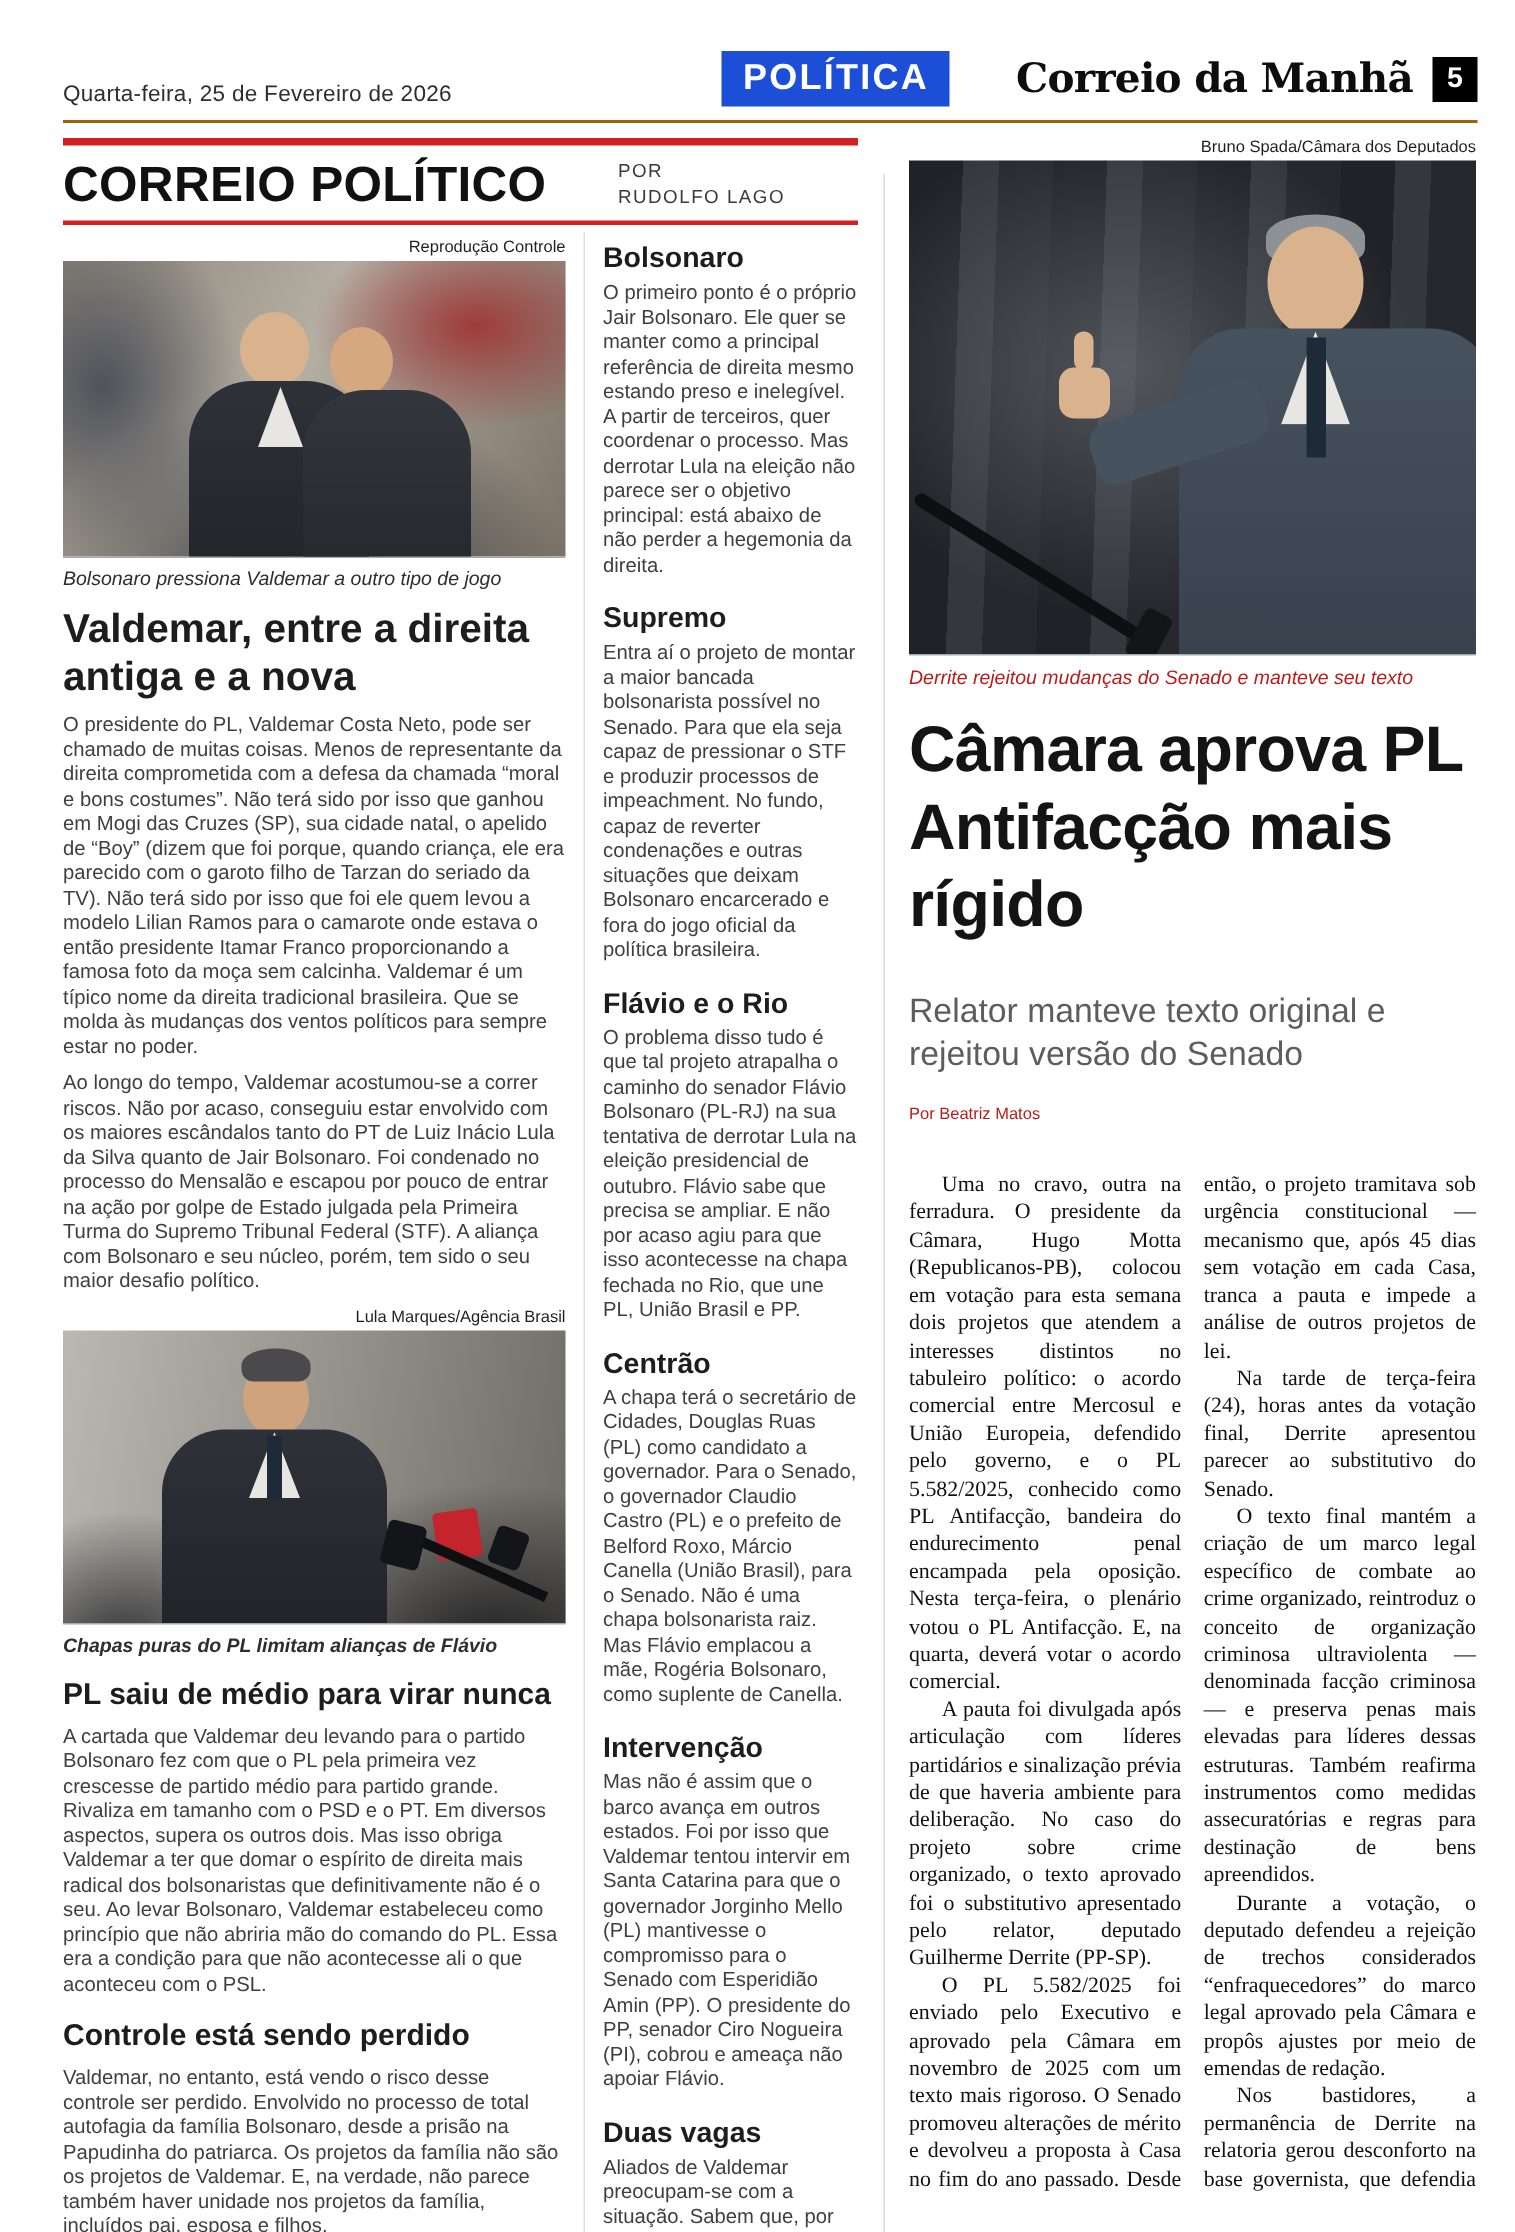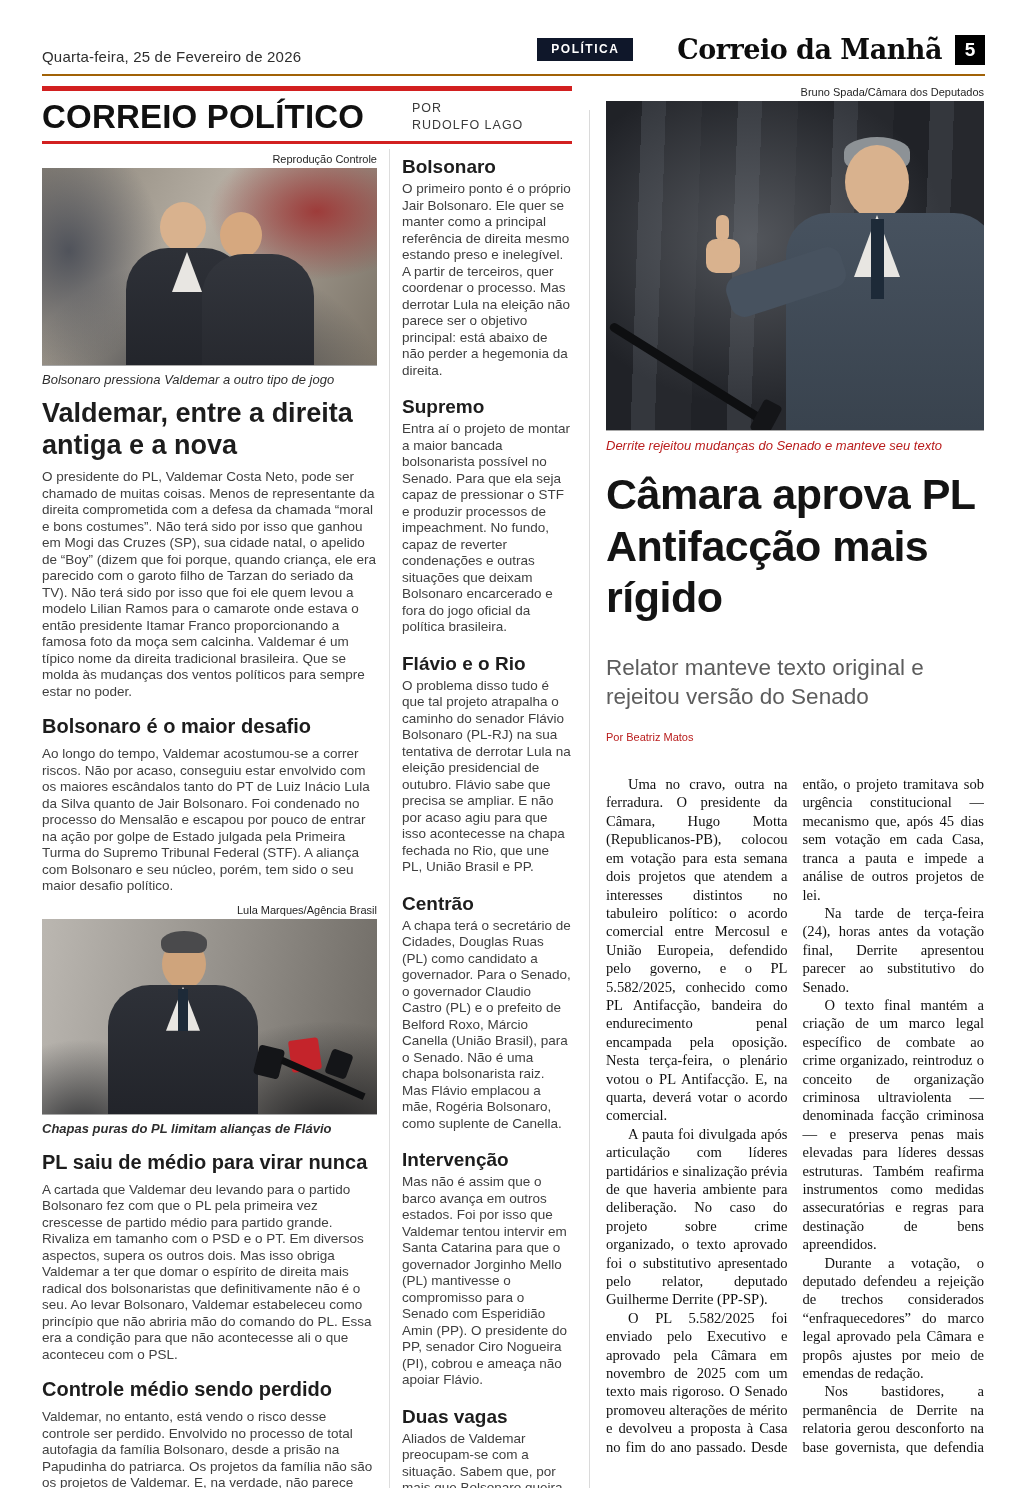--- a/index.html
+++ b/index.html
@@ -7,21 +7,21 @@
   .page{
     width:1010px; height:1488px; background:#ffffff; margin:0 auto;
     font-family:"Liberation Sans", sans-serif; color:#222;
     position:relative; overflow:hidden; padding:0 25px 0 42px;
   }
   
   .topbar{ display:flex; align-items:flex-end; justify-content:space-between;
     padding:34px 0 9px; border-bottom:2px solid #a16207; }
   .date{ font-size:15px; color:#2e2e2e; letter-spacing:.2px; }
   .topbar-right{ display:flex; align-items:center; }
-  .section-box{ background:#0f172a; color:#fff; font-weight:700; font-size:12px;
+  .section-box{ background:#1d4ed8; color:#fff; font-weight:700; font-size:24px;
     letter-spacing:1.5px; padding:4px 14px 5px; }
   .masthead{ font-family:"DejaVu Serif", serif; font-weight:700; font-size:27px;
     color:#0d0d0d; margin-left:44px; letter-spacing:-.5px; }
   .pagenum-box{ background:#000; color:#fff; font-weight:700; font-size:19px;
     width:30px; height:30px; display:flex; align-items:center; justify-content:center;
     margin-left:13px; }
   
   .main{ display:flex; margin-top:10px; }
   .cp{ width:530px; }
   .art{ width:378px; margin-left:34px; position:relative; }
@@ -126,41 +126,40 @@
             <div class="head-shape" style="width:42px;height:46px;left:178px;top:44px;background:#d6a87f;"></div>
             <div class="suit-shape suit-dark" style="width:120px;height:130px;left:84px;top:80px;"></div>
             <div class="suit-shape" style="width:112px;height:120px;left:160px;top:86px;background:linear-gradient(180deg,#33363d,#26282e);"></div>
             <div class="shirt-shape" style="width:30px;height:40px;left:130px;top:84px;"></div>
           </div>
           <div class="caption">Bolsonaro pressiona Valdemar a outro tipo de jogo</div>
 
           <h1 class="cp-headline">Valdemar, entre a direita antiga e a nova</h1>
           <p class="body-sans">O presidente do PL, Valdemar Costa Neto, pode ser chamado de muitas coisas. Menos de representante da direita comprometida com a defesa da chamada “moral e bons costumes”. Não terá sido por isso que ganhou em Mogi das Cruzes (SP), sua cidade natal, o apelido de “Boy” (dizem que foi porque, quando criança, ele era parecido com o garoto filho de Tarzan do seriado da TV). Não terá sido por isso que foi ele quem levou a modelo Lilian Ramos para o camarote onde estava o então presidente Itamar Franco proporcionando a famosa foto da moça sem calcinha. Valdemar é um típico nome da direita tradicional brasileira. Que se molda às mudanças dos ventos políticos para sempre estar no poder.</p>
 
-          <h2 class="subhead">Bolsonaro é o maior desafio</h2>
           <p class="body-sans">Ao longo do tempo, Valdemar acostumou-se a correr riscos. Não por acaso, conseguiu estar envolvido com os maiores escândalos tanto do PT de Luiz Inácio Lula da Silva quanto de Jair Bolsonaro. Foi condenado no processo do Mensalão e escapou por pouco de entrar na ação por golpe de Estado julgada pela Primeira Turma do Supremo Tribunal Federal (STF). A aliança com Bolsonaro e seu núcleo, porém, tem sido o seu maior desafio político.</p>
 
           <div class="credit" style="margin-top:9px;">Lula Marques/Agência Brasil</div>
           <div class="photo photo2">
             <div class="head-shape" style="width:44px;height:50px;left:120px;top:20px;background:#cfa47c;"></div>
             <div class="hair-shape" style="width:46px;height:22px;left:119px;top:12px;background:#4a4a4c;"></div>
             <div class="suit-shape suit-dark" style="width:150px;height:130px;left:66px;top:66px;"></div>
             <div class="shirt-shape" style="width:34px;height:44px;left:124px;top:68px;"></div>
             <div class="tie-shape" style="width:10px;height:42px;left:136px;top:70px;"></div>
             <div class="mic-shape" style="width:26px;height:30px;left:214px;top:128px;transform:rotate(14deg);"></div>
             <div class="mic-red" style="width:30px;height:32px;left:248px;top:120px;transform:rotate(-8deg);"></div>
             <div class="mic-shape" style="width:22px;height:26px;left:286px;top:132px;transform:rotate(20deg);"></div>
             <div class="mic-boom" style="width:90px;height:7px;left:236px;top:156px;transform:rotate(24deg);"></div>
           </div>
           <div class="caption caption-bold">Chapas puras do PL limitam alianças de Flávio</div>
 
           <h2 class="subhead">PL saiu de médio para virar nunca</h2>
           <p class="body-sans">A cartada que Valdemar deu levando para o partido Bolsonaro fez com que o PL pela primeira vez crescesse de partido médio para partido grande. Rivaliza em tamanho com o PSD e o PT. Em diversos aspectos, supera os outros dois. Mas isso obriga Valdemar a ter que domar o espírito de direita mais radical dos bolsonaristas que definitivamente não é o seu. Ao levar Bolsonaro, Valdemar estabeleceu como princípio que não abriria mão do comando do PL. Essa era a condição para que não acontecesse ali o que aconteceu com o PSL.</p>
 
-          <h2 class="subhead">Controle médio sendo perdido</h2>
+          <h2 class="subhead">Controle está sendo perdido</h2>
           <p class="body-sans">Valdemar, no entanto, está vendo o risco desse controle ser perdido. Envolvido no processo de total autofagia da família Bolsonaro, desde a prisão na Papudinha do patriarca. Os projetos da família não são os projetos de Valdemar. E, na verdade, não parece também haver unidade nos projetos da família, incluídos pai, esposa e filhos.</p>
         </div>
 
         <div class="cp-mid">
           <h3 class="mid-h first">Bolsonaro</h3>
           <p class="mid-p">O primeiro ponto é o próprio Jair Bolsonaro. Ele quer se manter como a principal referência de direita mesmo estando preso e inelegível. A partir de terceiros, quer coordenar o processo. Mas derrotar Lula na eleição não parece ser o objetivo principal: está abaixo de não perder a hegemonia da direita.</p>
 
           <h3 class="mid-h">Supremo</h3>
           <p class="mid-p">Entra aí o projeto de montar a maior bancada bolsonarista possível no Senado. Para que ela seja capaz de pressionar o STF e produzir processos de impeachment. No fundo, capaz de reverter condenações e outras situações que deixam Bolsonaro encarcerado e fora do jogo oficial da política brasileira.</p>
 

